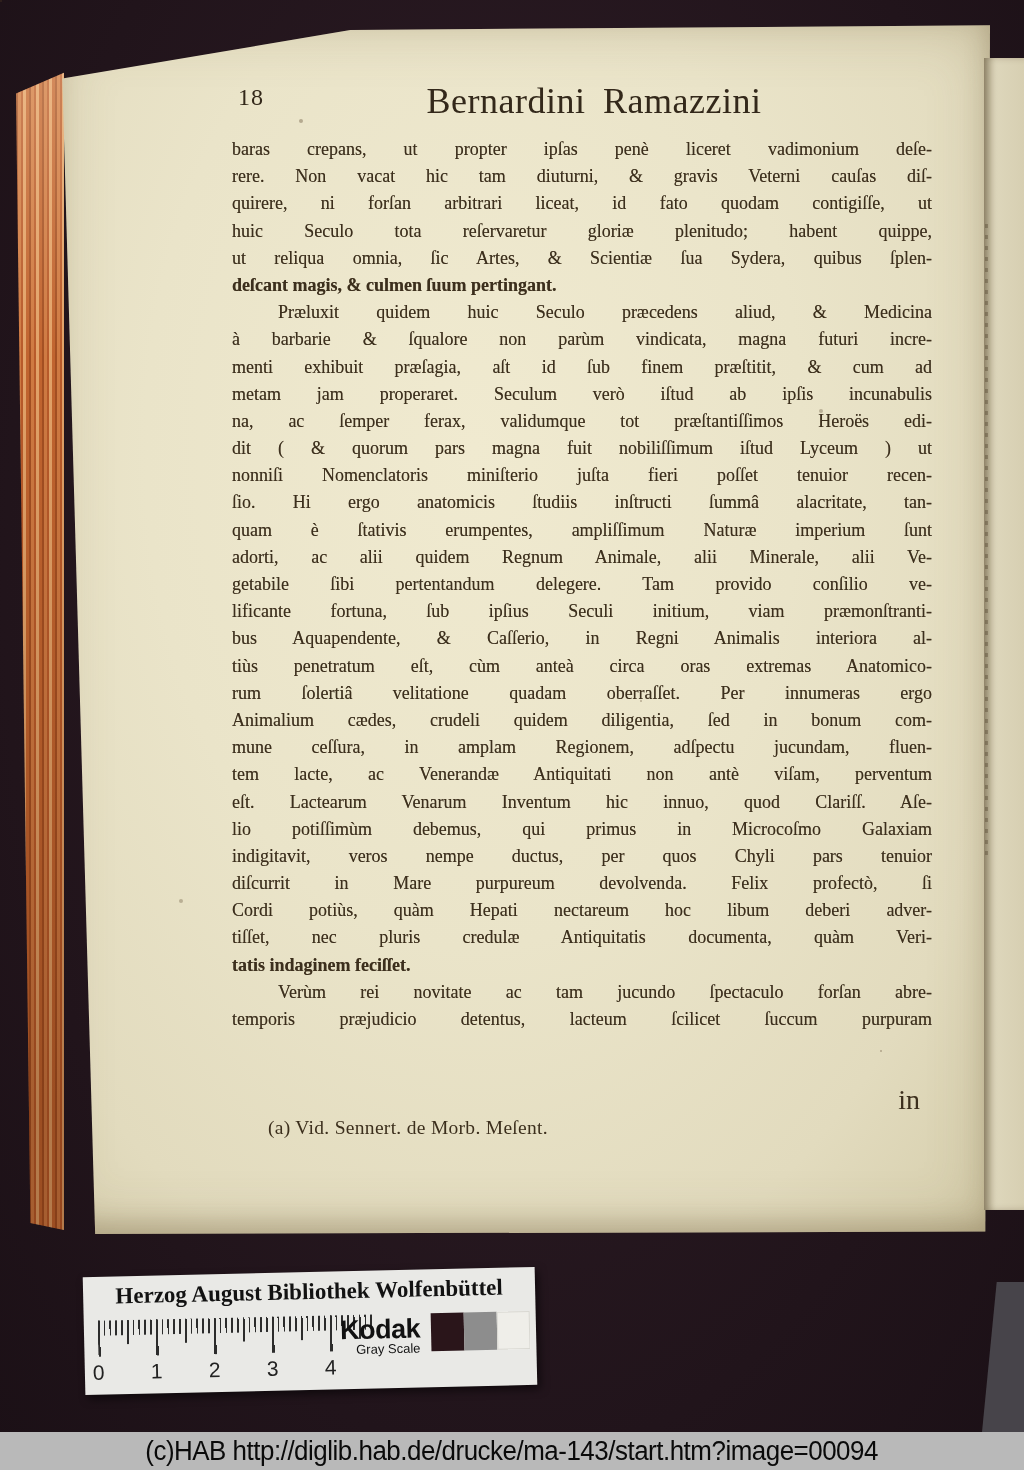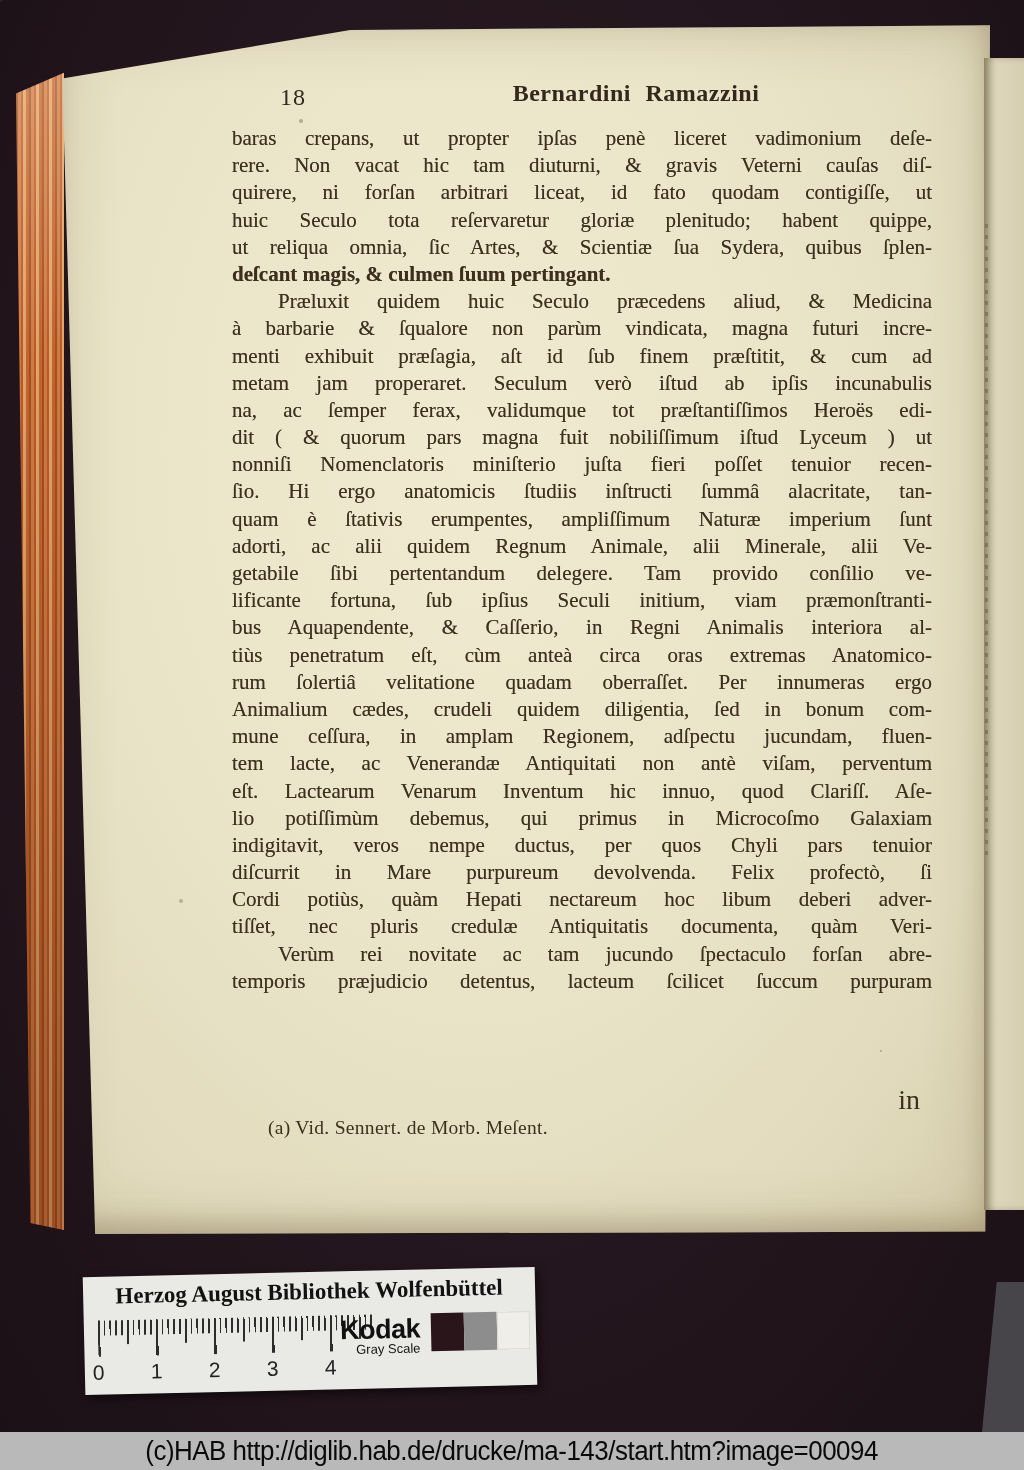--- a/index.html
+++ b/index.html
@@ -24,27 +24,27 @@
   .gutter-sliver{position:absolute;left:984px;top:58px;width:40px;height:1152px;
         background-image:repeating-linear-gradient(180deg,rgba(70,55,35,.35) 0 4px,rgba(0,0,0,0) 4px 11px),
                          linear-gradient(90deg,#cfc7aa,#ddd6bb 30%,#d7cfb2);
         background-size:3px 55%,100% 100%;background-position:1px 32%,0 0;background-repeat:no-repeat,no-repeat;
         box-shadow:inset 7px 0 9px -3px rgba(80,65,40,.6);}
   .specks{position:absolute;left:0;top:0;width:2px;height:2px;border-radius:50%;background:rgba(80,60,35,.45);
         box-shadow:300px 120px 0 1px rgba(80,60,35,.35), 530px 98px 0 0 rgba(80,60,35,.4),
                    820px 410px 0 1px rgba(80,60,35,.3), 640px 700px 0 0 rgba(80,60,35,.35),
                    180px 900px 0 1px rgba(80,60,35,.3), 880px 1050px 0 0 rgba(80,60,35,.35);}
   
-  .page-head{position:absolute;left:232px;top:80px;width:700px;height:34px;color:#33281a;margin-left:42px;}
+  .page-head{position:absolute;left:232px;top:80px;width:700px;height:34px;color:#33281a;}
   .page-num{position:absolute;left:6px;top:4px;font-size:24px;letter-spacing:1px;}
   .running-title{position:absolute;left:0;top:0;width:100%;text-align:center;padding-left:24px;box-sizing:border-box;
-        font-size:24px;font-weight:bold;letter-spacing:.5px;word-spacing:8px;}
+        font-size:36px;font-weight:normal;letter-spacing:.5px;word-spacing:8px;}
   
-  .body-text{position:absolute;left:232px;top:125px;width:700px;color:#3c2f1d;
-        font-size:21px;line-height:27.2px;text-shadow:0 0 .4px rgba(60,45,25,.55);}
+  .body-text{position:absolute;left:232px;top:136px;width:700px;color:#3c2f1d;
+        font-size:18px;line-height:27.2px;text-shadow:0 0 .4px rgba(60,45,25,.55);}
   .tl{text-align:justify;text-align-last:justify;white-space:normal;height:27.2px;overflow:visible;}
   .p-start{text-indent:46px;}
   .p-end{text-align-last:left;font-weight:bold;}
   .catchword{position:absolute;left:232px;top:1084px;width:700px;text-align:right;padding-right:12px;box-sizing:border-box;
         color:#3c2f1d;font-size:28px;}
   .footnote{position:absolute;left:268px;top:1117px;color:#3c2f1d;font-size:19.5px;letter-spacing:.3px;}
   
   .banner{position:absolute;left:84px;top:1272px;width:452px;height:118px;background:#e9e9e6;
         transform:rotate(-1.3deg);box-shadow:3px 4px 8px rgba(0,0,0,.55);}
   .banner-title{position:absolute;left:0;top:7px;width:100%;text-align:center;color:#121212;
@@ -114,20 +114,21 @@
     <div class="tl">rum ſolertiâ velitatione quadam oberraſſet.  Per innumeras ergo</div>
     <div class="tl">Animalium cædes, crudeli quidem diligentia, ſed in bonum com-</div>
     <div class="tl">mune ceſſura, in amplam Regionem, adſpectu jucundam, fluen-</div>
     <div class="tl">tem lacte, ac Venerandæ Antiquitati non antè viſam, perventum</div>
     <div class="tl">eſt.  Lactearum Venarum Inventum hic innuo, quod Clariſſ. Aſe-</div>
     <div class="tl">lio potiſſimùm debemus, qui primus in Microcoſmo Galaxiam</div>
     <div class="tl">indigitavit, veros nempe ductus, per quos Chyli pars tenuior</div>
     <div class="tl">diſcurrit in Mare purpureum devolvenda.  Felix profectò, ſi</div>
     <div class="tl">Cordi potiùs, quàm Hepati nectareum hoc libum deberi adver-</div>
     <div class="tl">tiſſet, nec pluris credulæ Antiquitatis documenta, quàm Veri-</div>
+    <div class="tl p-end">tatis indaginem feciſſet.</div>
     <div class="tl p-start">Verùm rei novitate ac tam jucundo ſpectaculo forſan abre-</div>
     <div class="tl">temporis præjudicio detentus, lacteum ſcilicet ſuccum purpuram</div>
   </div>
 
   <div class="catchword">in</div>
   <div class="footnote">(a) Vid. Sennert. de Morb. Meſent.</div>
 
   <div class="banner">
     <div class="banner-title">Herzog August Bibliothek Wolfenbüttel</div>
     <div class="ruler">

